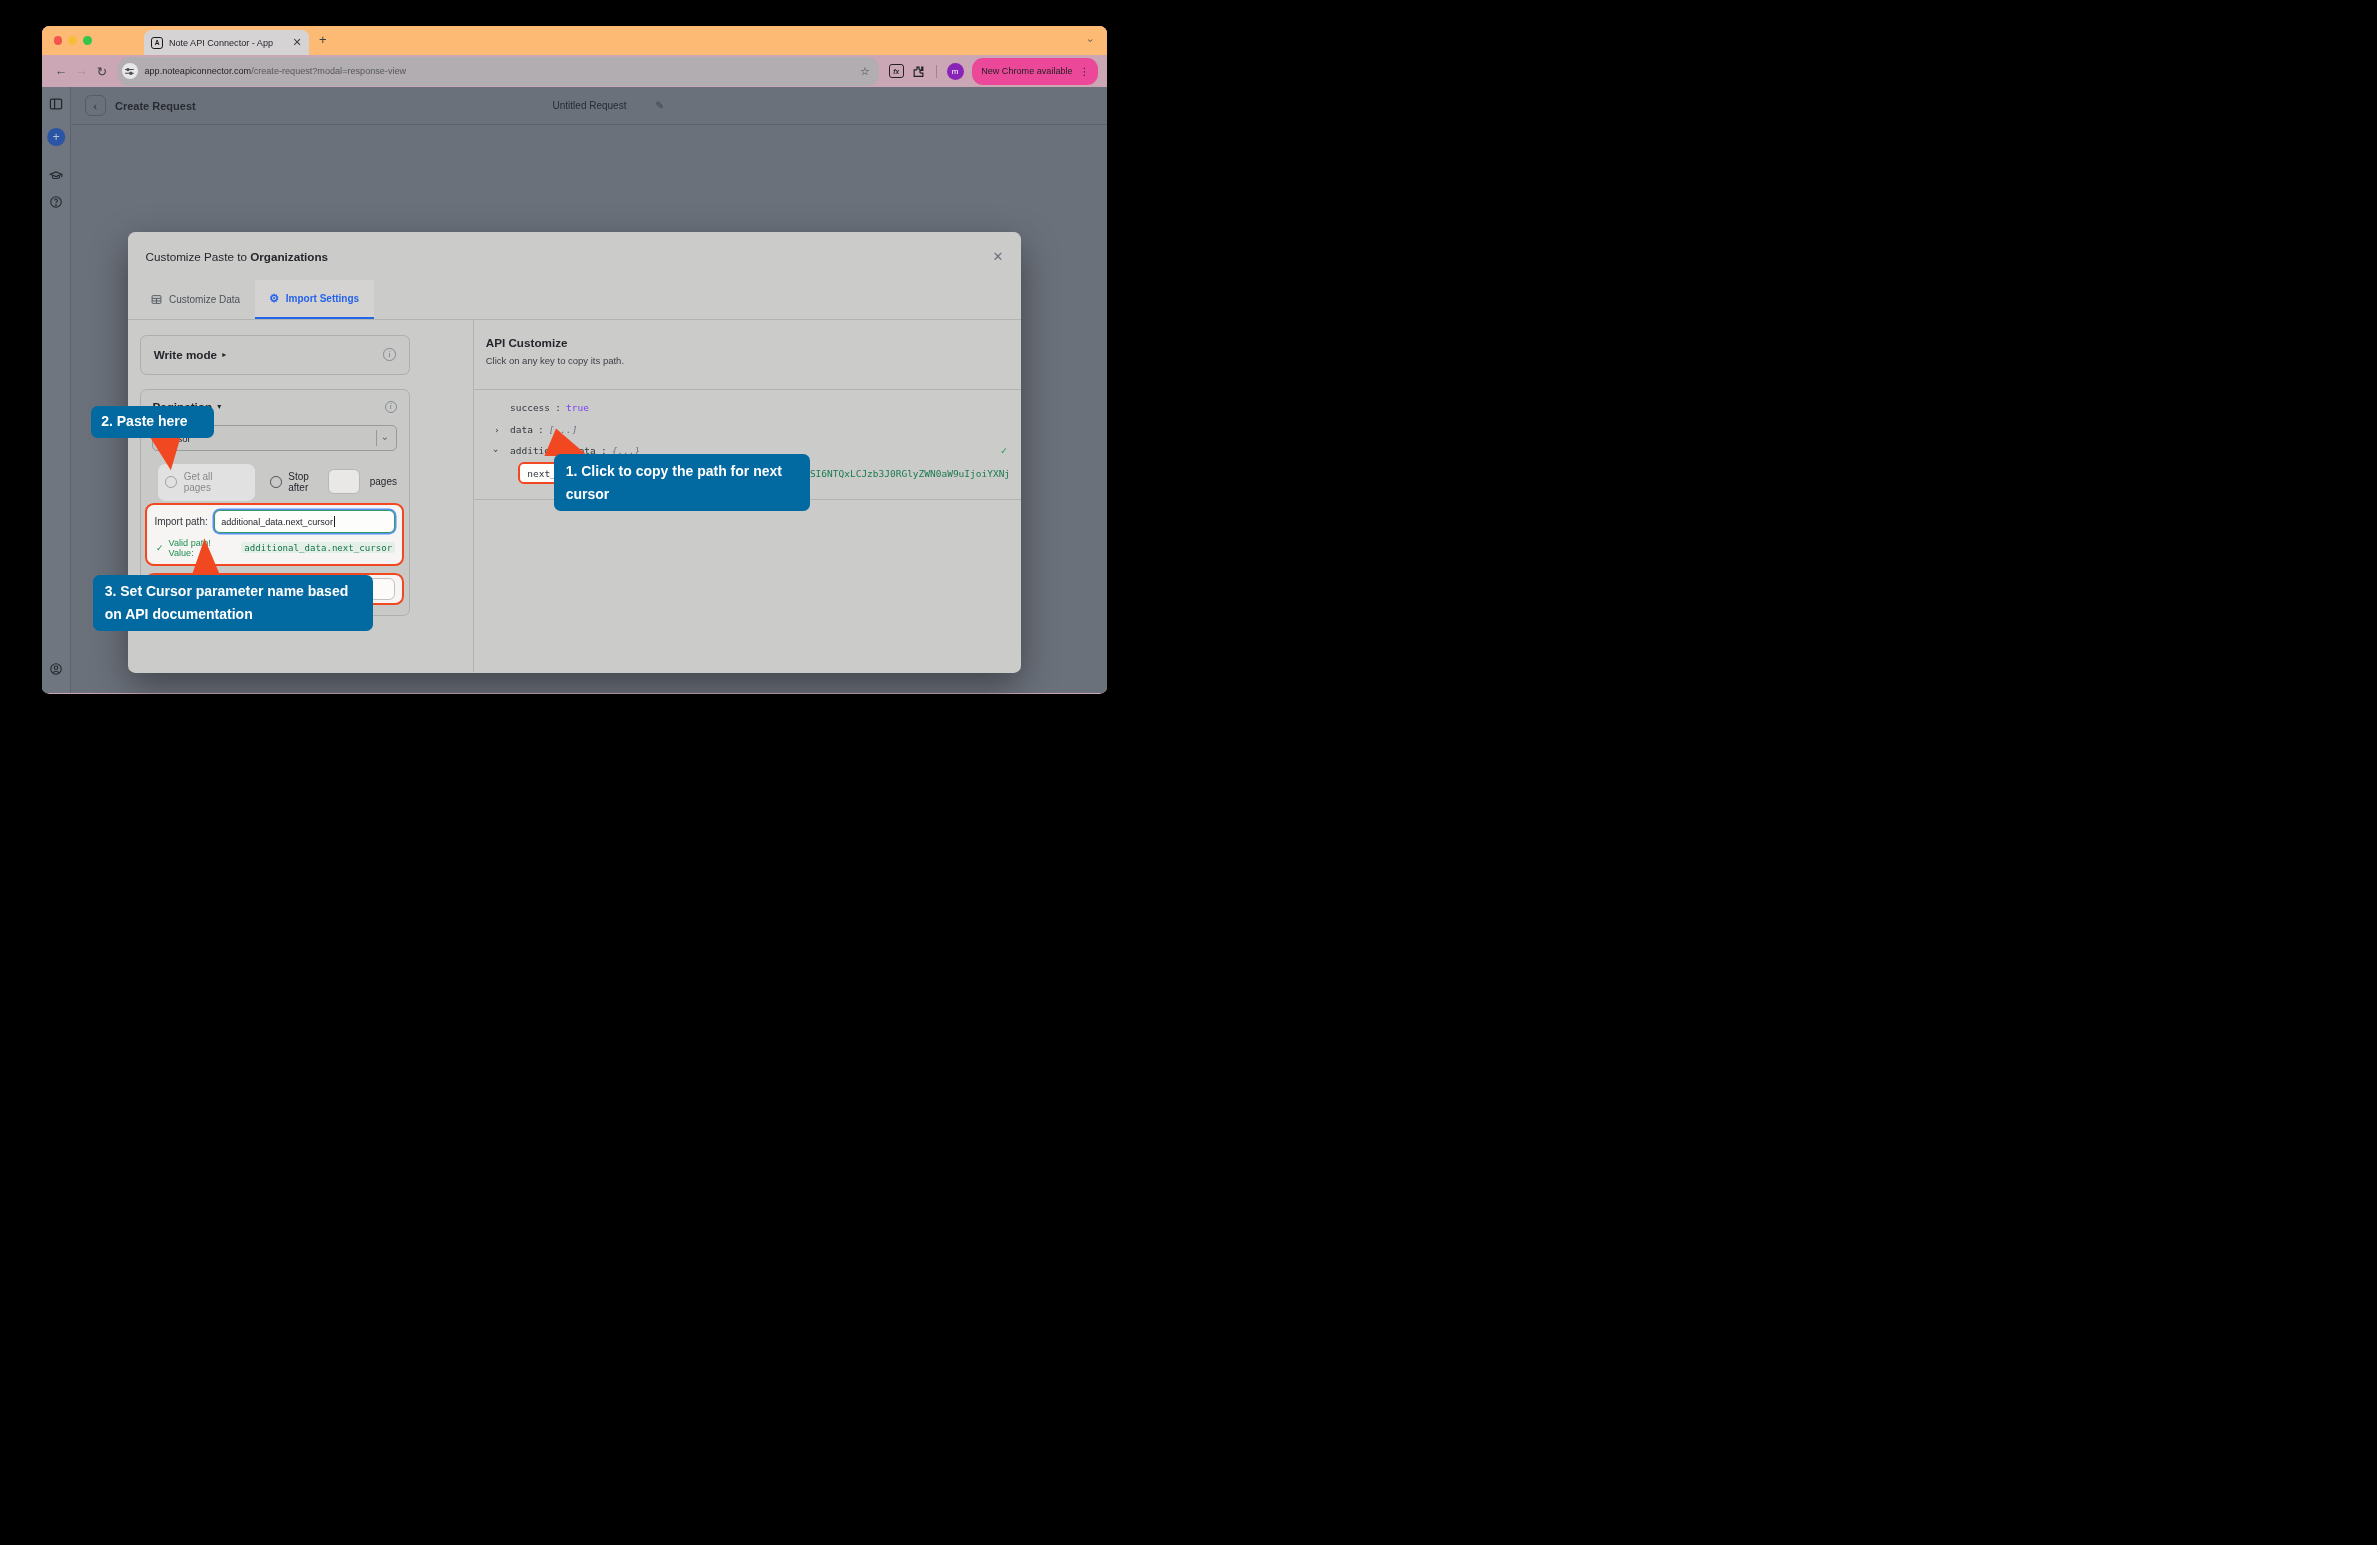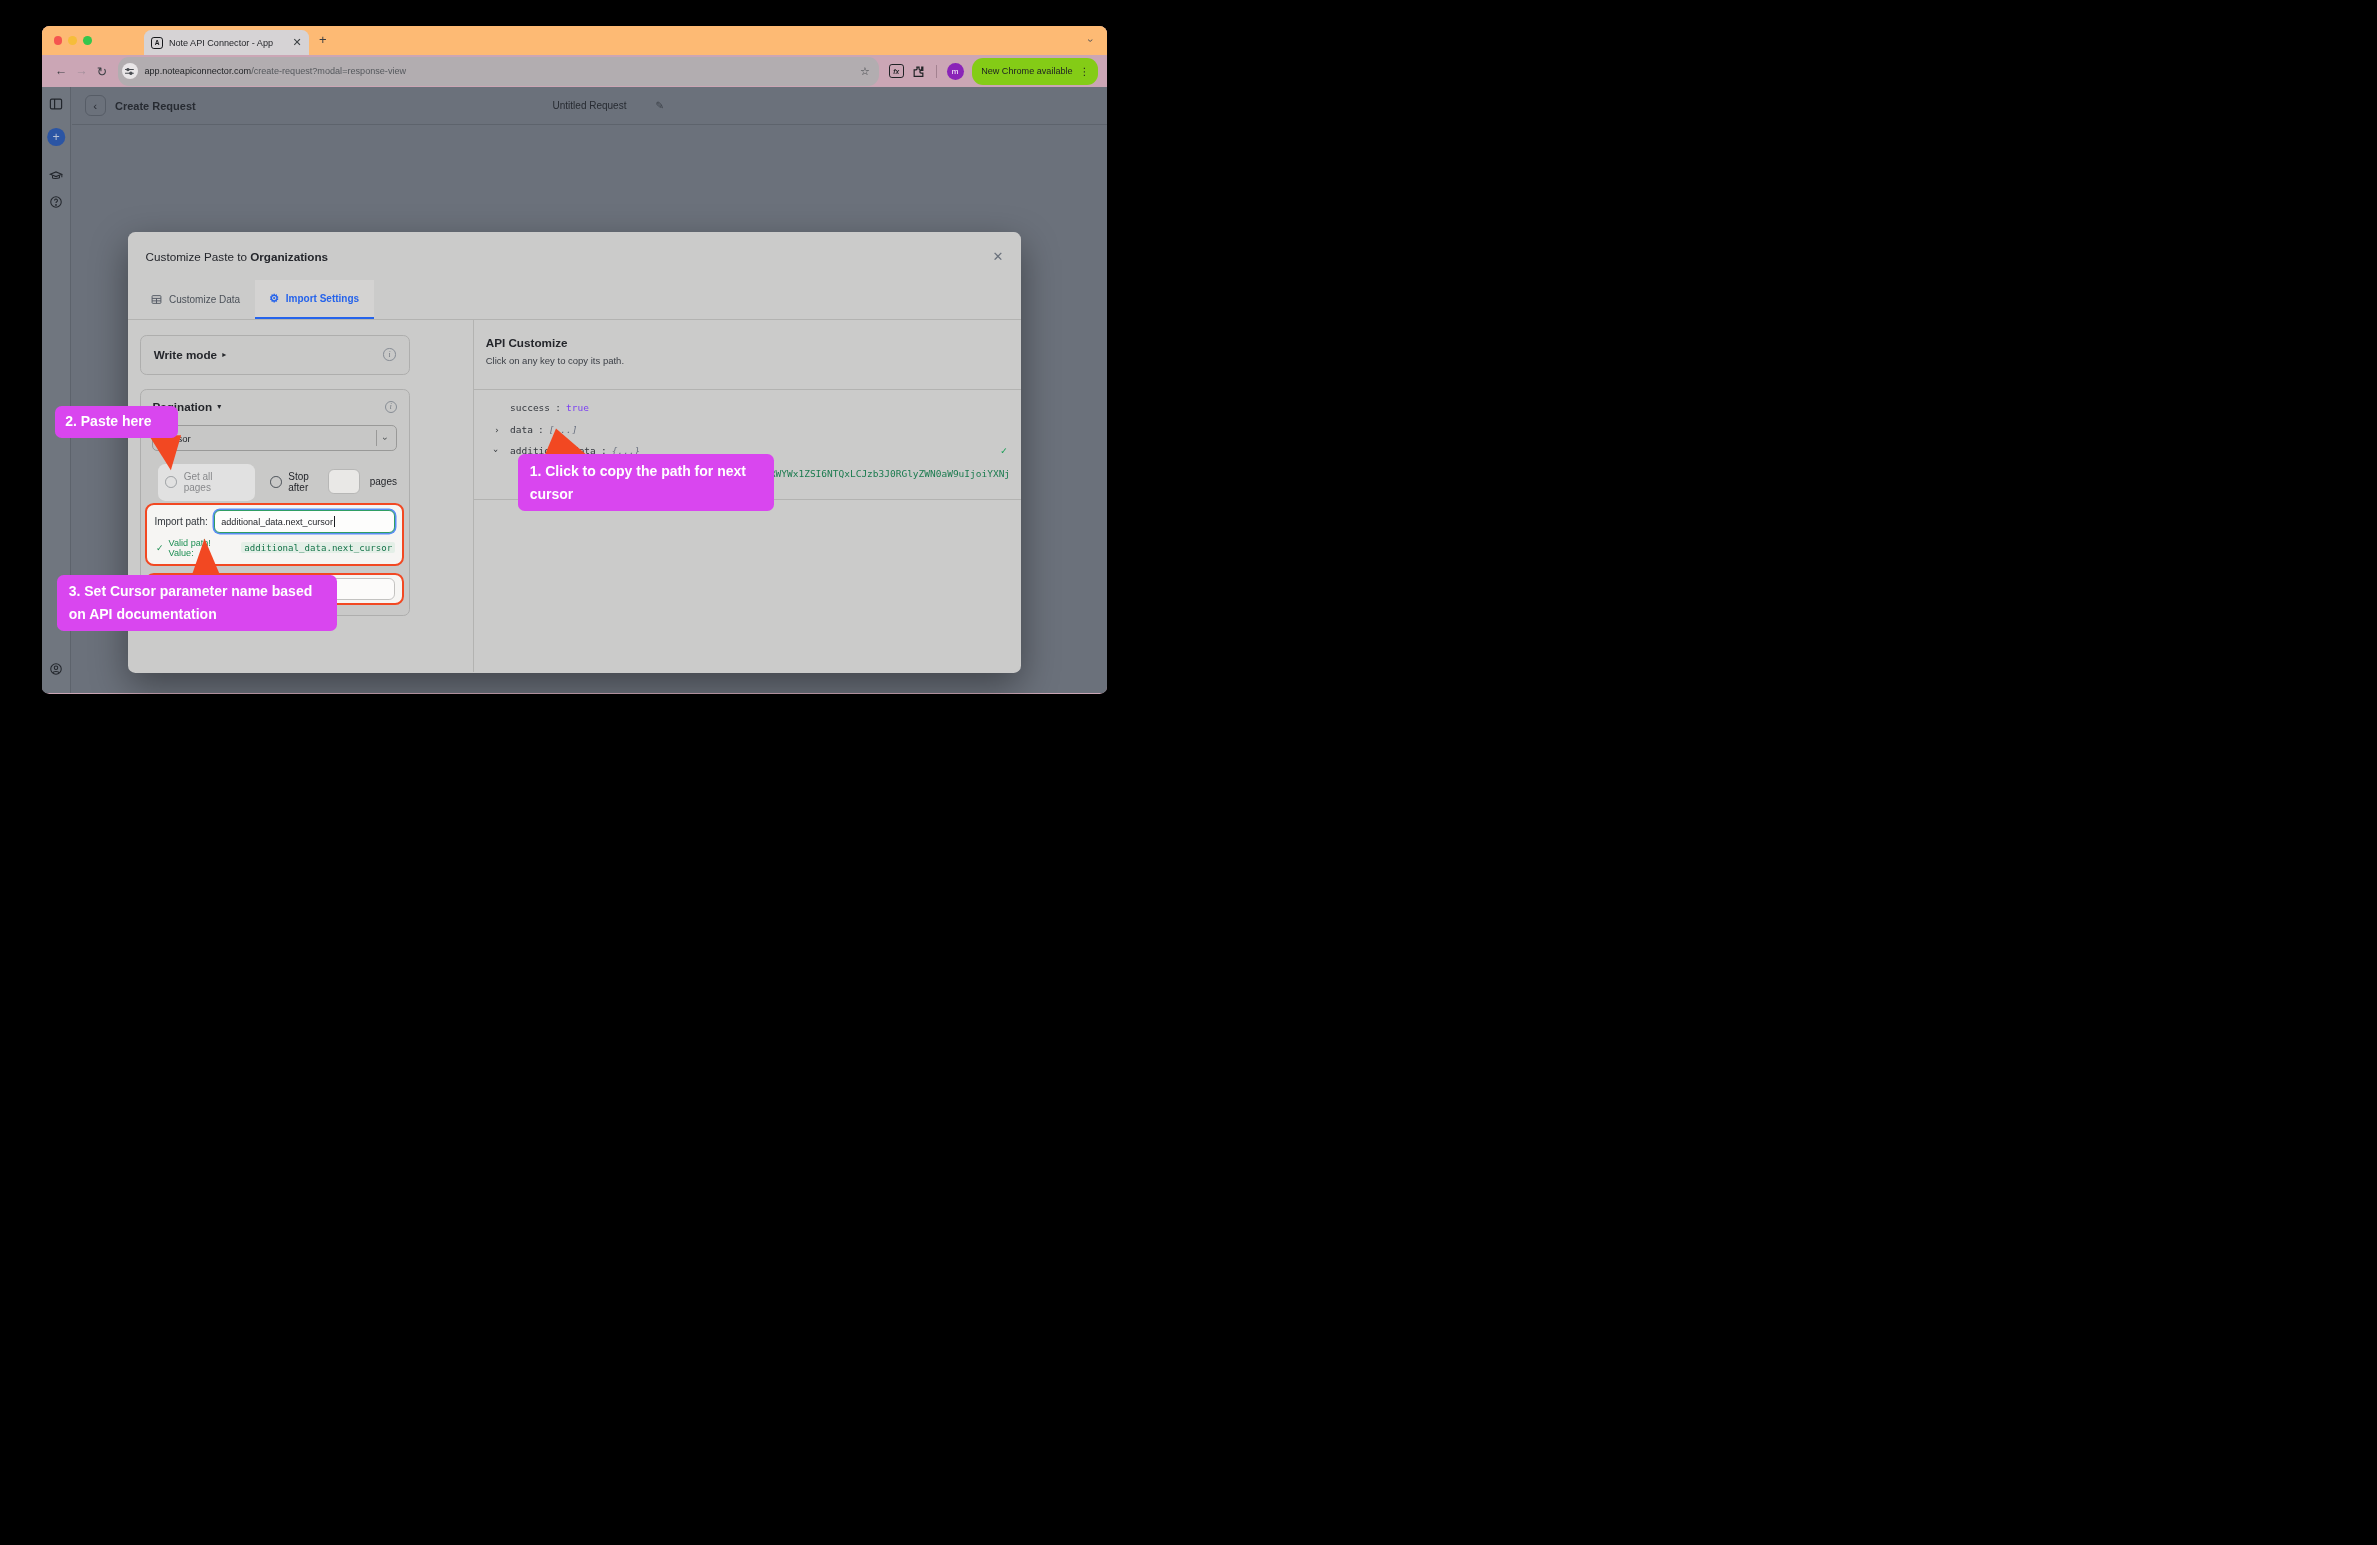--- a/index.html
+++ b/index.html
@@ -38,21 +38,21 @@
           justify-content:center; flex:none; }
   .url-text { flex:1; margin-left:6.6px; font-size:9.1px; white-space:nowrap; overflow:hidden; }
   .url-host{ color:#1e2023; } .url-path{ color:#55585d; }
   .star { font-size:11px; color:#3f4246; margin:0 4.4px; }
   .ext-fx { width:14.6px; height:14.6px; border:1.2px solid #1f2225; border-radius:2.9px; font-size:6.6px; font-style:italic;
             font-weight:bold; color:#1f2225; display:flex; align-items:center; justify-content:center; margin:0 4.4px; }
   .ext-puzzle { margin:0 4.4px; display:flex; }
   .vsep { width:0.7px; height:13px; background:rgba(90,60,75,.35); margin:0 5.9px; }
   .avatar { width:17px; height:17px; border-radius:50%; background:#8a24b8; color:#fff; font-size:8px;
             display:flex; align-items:center; justify-content:center; margin:0 4.4px; }
-  .chrome-pill { height:27px; border-radius:11px; background:#84cc16; display:flex; align-items:center;
+  .chrome-pill { height:27px; border-radius:11px; background:#ec4899; display:flex; align-items:center;
                  gap:6.6px; padding:0 8.8px; margin-left:4.4px; font-size:9.1px; color:#1e2023; white-space:nowrap; }
   .dots { font-size:10.2px; color:#1e2023; }
 
   
   .content { position:relative; height:606px; background:#6b717b; }
   .sidebar { position:absolute; left:0; top:0; width:29px; height:100%; background:#70767f;
              border-right:0.7px solid #5d636c; }
   .sb-ico { position:absolute; left:50%; transform:translateX(-50%); color:#22262c; }
   .sb-plus { width:17.6px; height:17.6px; border-radius:50%; background:#2b55a4; color:#b7c2d4; font-size:12.4px;
              display:flex; align-items:center; justify-content:center; }
@@ -125,22 +125,22 @@
   .j-key { cursor:pointer; }
   .j-colon { margin:0 5.1px; }
   .j-true { color:#7b40f2; }
   .j-coll { color:#6b7280; font-style:italic; }
   .j-check { position:absolute; right:14px; color:#1fa05a; font-size:10.2px; }
   .nc-box { margin-left:44px; background:#fdfdfc; border:2.2px solid #f24822; border-radius:5.9px;
             padding:3.7px 7.3px; color:#33373d; }
   .nc-val { color:#1b7b4f; overflow:hidden; }
 
   
-  .callout { position:absolute; background:#d946ef; color:#fff; border-radius:6.6px; font-weight:bold;
-             font-size:14px; line-height:23px; z-index:60; }
+  .callout { position:absolute; background:#0369a1; color:#fff; border-radius:6.6px; font-weight:bold;
+             font-size:14px; line-height:23px; z-index:60;margin-left:36px; }
   .tail { position:absolute; z-index:59; }
   #callout2 { left:55px; top:406px; width:123px; height:32px; padding:4.4px 10.2px; }
   #callout1 { left:518px; top:454px; width:256px; height:57px; padding:5.9px 11.7px; }
   #callout3 { left:57px; top:575px; width:280px; height:56px; padding:5.1px 11.7px; }
 </style>
 </head>
 <body>
 
 <div id="page">
   <div id="window">

